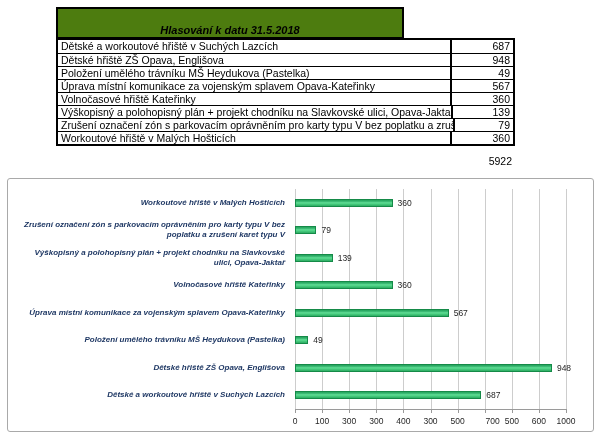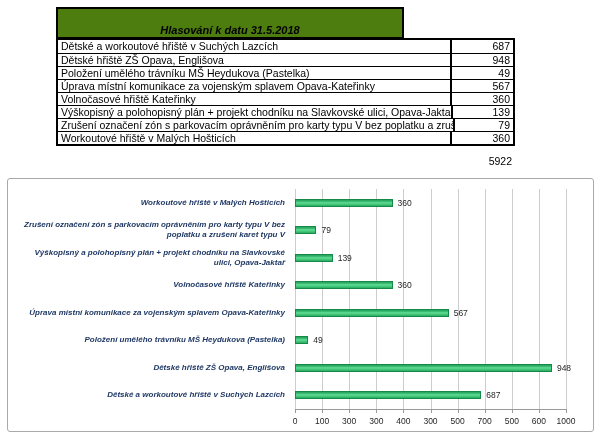--- a/index.html
+++ b/index.html
@@ -128,21 +128,21 @@
       <div class="tick-mark" style="left: 395.4px; top: 230px; background: rgb(154, 154, 154);"></div>
       <div class="x-tick-label" style="left: 380.4px; top: 237px;">400</div>
       <div class="gridline" style="left: 422.5px; top: 10px; height: 220px; background: rgb(205, 205, 205);"></div>
       <div class="tick-mark" style="left: 422.5px; top: 230px; background: rgb(154, 154, 154);"></div>
       <div class="x-tick-label" style="left: 407.5px; top: 237px;">300</div>
       <div class="gridline" style="left: 449.6px; top: 10px; height: 220px; background: rgb(205, 205, 205);"></div>
       <div class="tick-mark" style="left: 449.6px; top: 230px; background: rgb(154, 154, 154);"></div>
       <div class="x-tick-label" style="left: 434.6px; top: 237px;">500</div>
       <div class="gridline" style="left: 476.7px; top: 10px; height: 220px; background: rgb(205, 205, 205);"></div>
       <div class="tick-mark" style="left: 476.7px; top: 230px; background: rgb(154, 154, 154);"></div>
-      <div class="x-tick-label" style="left: 461.7px; top: 237px;">700</div>
+      <div class="x-tick-label" style="left: 461.7px; top: 237px; text-align: right;">700</div>
       <div class="gridline" style="left: 503.8px; top: 10px; height: 220px; background: rgb(205, 205, 205);"></div>
       <div class="tick-mark" style="left: 503.8px; top: 230px; background: rgb(154, 154, 154);"></div>
       <div class="x-tick-label" style="left: 488.8px; top: 237px;">500</div>
       <div class="gridline" style="left: 530.9px; top: 10px; height: 220px; background: rgb(205, 205, 205);"></div>
       <div class="tick-mark" style="left: 530.9px; top: 230px; background: rgb(154, 154, 154);"></div>
       <div class="x-tick-label" style="left: 515.9px; top: 237px;">600</div>
       <div class="gridline" style="left: 558px; top: 10px; height: 220px; background: rgb(205, 205, 205);"></div>
       <div class="tick-mark" style="left: 558px; top: 230px; background: rgb(154, 154, 154);"></div>
       <div class="x-tick-label" style="left: 543px; top: 237px;">1000</div>
       <div class="axis-line" style="left: 287px; top: 230px; width: 271px; background: rgb(154, 154, 154);"></div>

